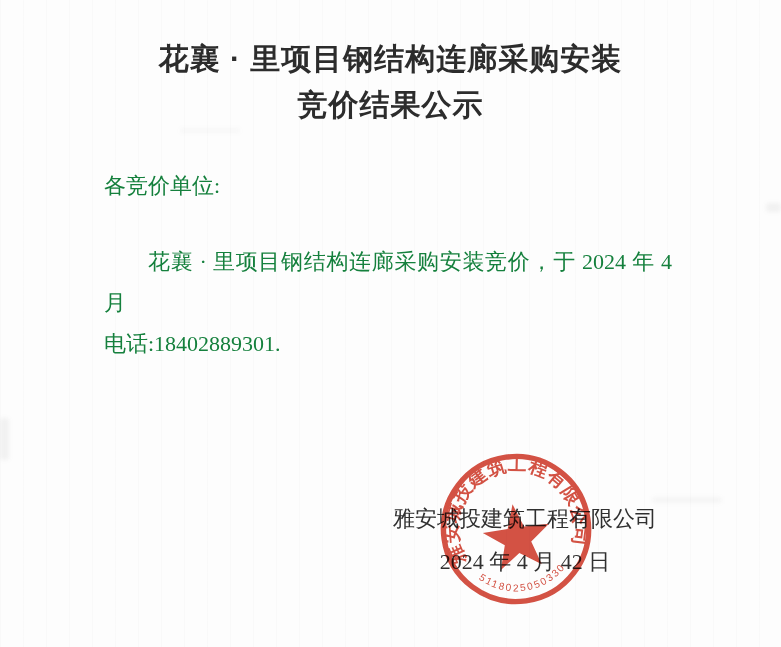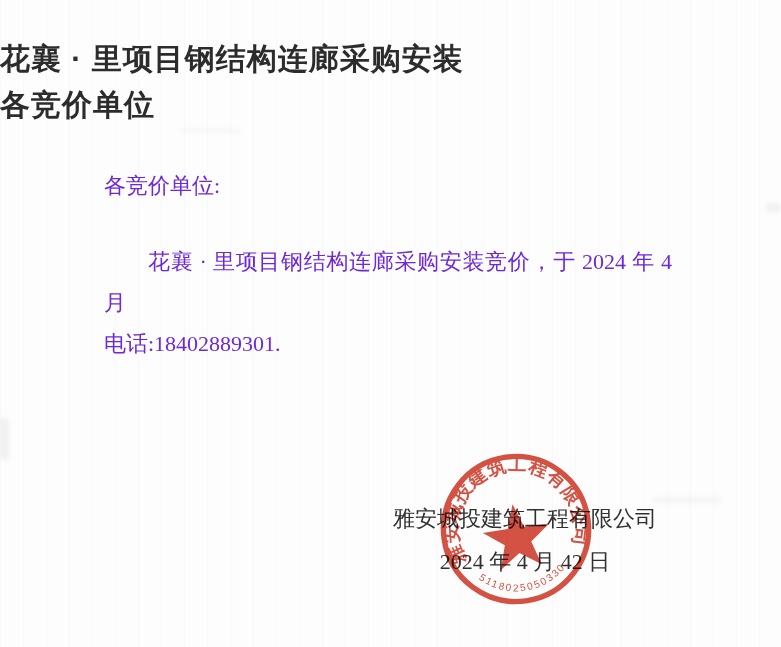--- a/index.html
+++ b/index.html
@@ -36,37 +36,37 @@
   .smudge.s1 { left: 0px;   top: 418px; width: 9px;  height: 42px; }
   .smudge.s2 { left: 766px; top: 203px; width: 15px; height: 9px;  }
   .smudge.s3 { left: 652px; top: 497px; width: 70px; height: 6px;  background: rgba(90,90,90,0.05); }
   .smudge.s4 { left: 180px; top: 128px; width: 60px; height: 5px;  background: rgba(90,90,90,0.04); }
 
   .doc-title {
     position: absolute;
     top: 36px;
     left: 0;
     right: 0;
-    text-align: left;
+    text-align: center;
     font-family: "Liberation Sans", "DejaVu Sans", sans-serif;
     font-weight: 700;
     font-size: 30px;
     line-height: 46px;
     letter-spacing: 1px;
     color: #2c2c2c;
   }
 
   .doc-body {
     position: absolute;
     left: 104px;
     top: 165px;
     width: 568px;
     font-size: 22px;
     line-height: 41px;
-    color: #6d28d9;
+    color: #15803d;
   }
   .doc-body .line { white-space: nowrap; }
   .doc-body .line.fill {
     white-space: normal;
     text-align: justify;
     text-align-last: justify;
   }
   .doc-body .line.indent { text-indent: 2em; margin-top: 35px; }
 
   .signature-block {
@@ -112,21 +112,21 @@
 <div class="page">
 
   <div class="scan-texture"></div>
   <div class="smudge s1"></div>
   <div class="smudge s2"></div>
   <div class="smudge s3"></div>
   <div class="smudge s4"></div>
 
   <div class="doc-title">
     <div>花襄 · 里项目钢结构连廊采购安装</div>
-    <div>各竞价单位</div>
+    <div>竞价结果公示</div>
   </div>
 
   <div class="doc-body">
     <div class="line">各竞价单位:</div>
     <div class="line fill indent">花襄 · 里项目钢结构连廊采购安装竞价，于 2024 年 4 月</div>
     <div class="line">电话:18402889301.</div>
   </div>
 
   <div class="signature-block">
     <div>雅安城投建筑工程有限公司</div>

